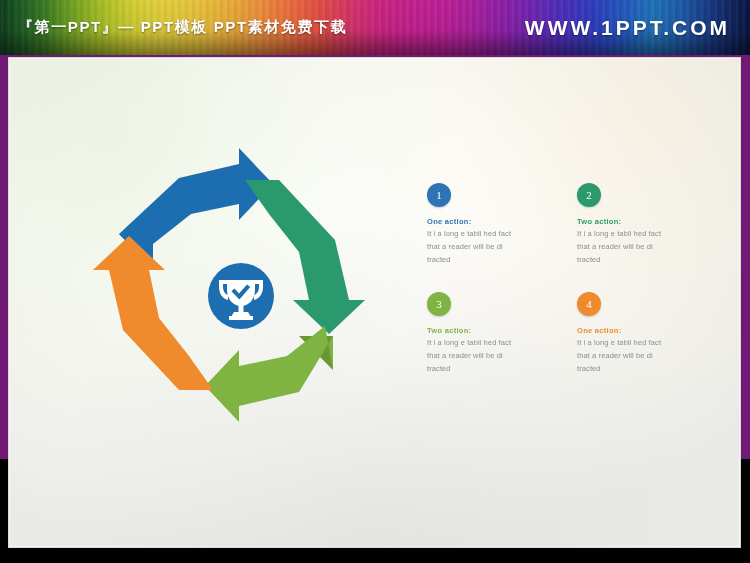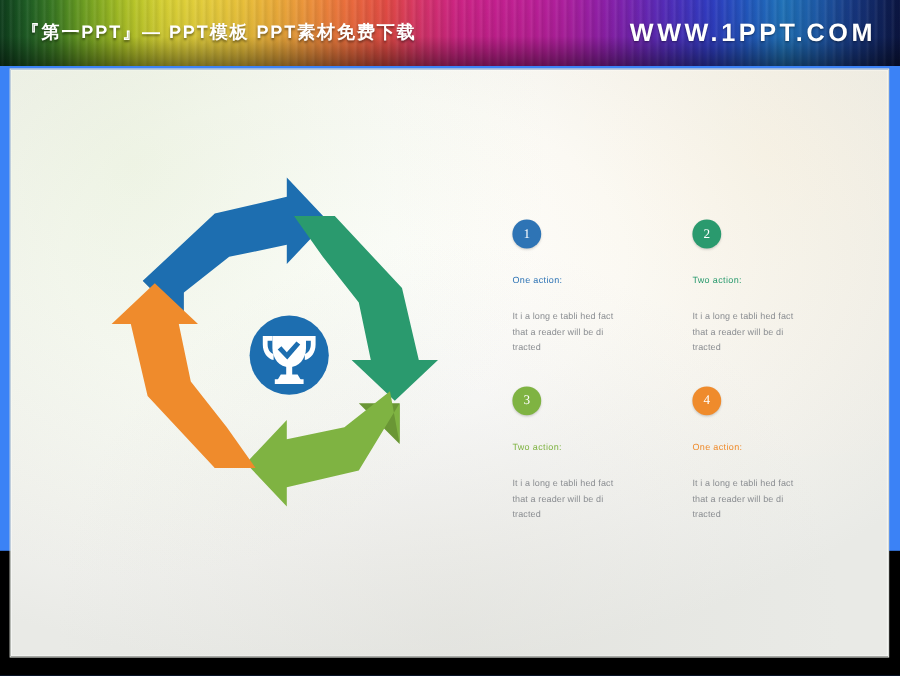--- a/index.html
+++ b/index.html
@@ -11,21 +11,21 @@
     width: 750px;
     height: 563px;
     overflow: hidden;
     font-family: "Liberation Sans", sans-serif;
   }
 
   #root {
     position: relative;
     width: 750px;
     height: 459px;
-    background: #3b82f6;
+    background: #701a75;
   }
 
   
   #banner {
     position: absolute;
     left: 0; top: 0;
     width: 750px; height: 55px;
     overflow: hidden;
   }
   #banner .grad {
@@ -146,27 +146,27 @@
     width: 24px; height: 24px;
     border-radius: 50%;
     display: flex; align-items: center; justify-content: center;
     color: #ffffff;
     font-size: 11px;
     font-family: "Liberation Serif", serif;
     letter-spacing: 0;
     box-shadow: 0 1px 2px rgba(0,0,0,.18);
   }
   .item-title {
-    margin-top: 22px;
+    margin-top: 10px;
     font-size: 7.5px;
-    font-weight: 400;
+    font-weight: 700;
     letter-spacing: .3px;
   }
   .item-body {
-    margin-top: 19px;
+    margin-top: 1px;
     font-size: 7.5px;
     line-height: 13px;
     color: #8b8e92;
     letter-spacing: .1px;
     width: 128px;
   }
   .item-body span { display: block; }
 </style>
 </head>
 <body>

